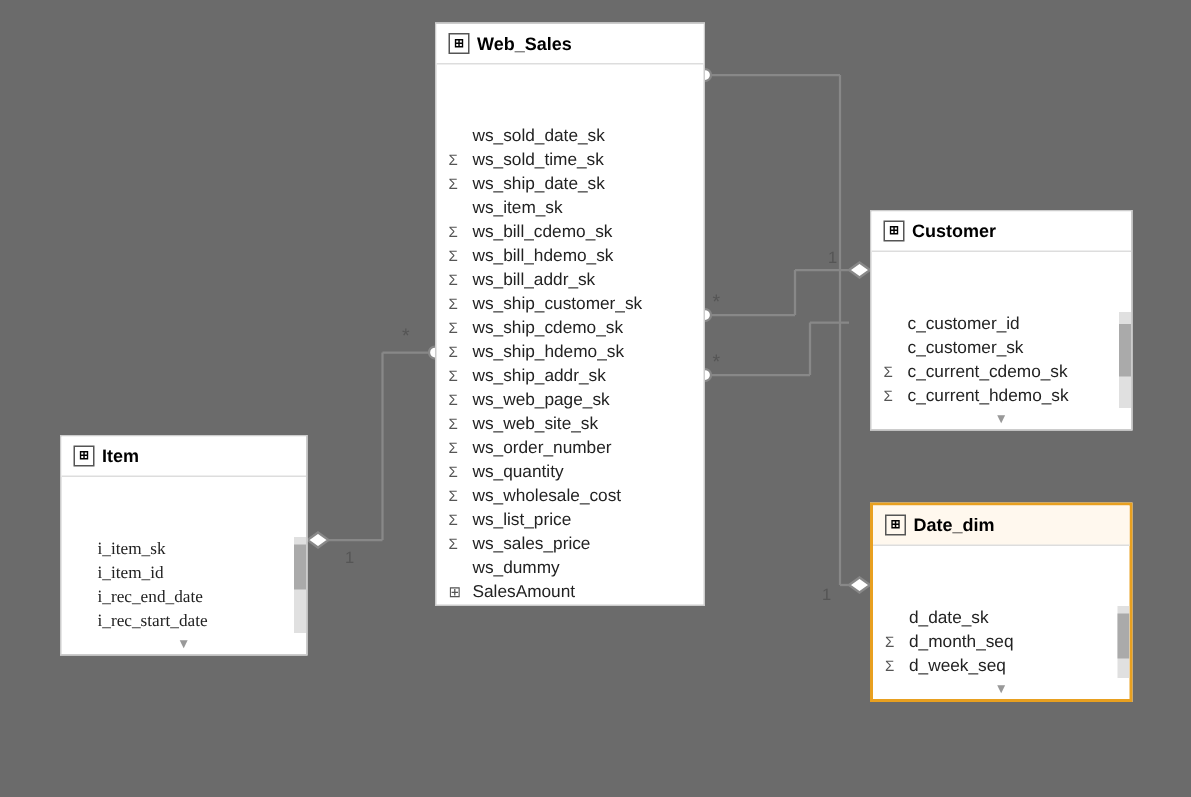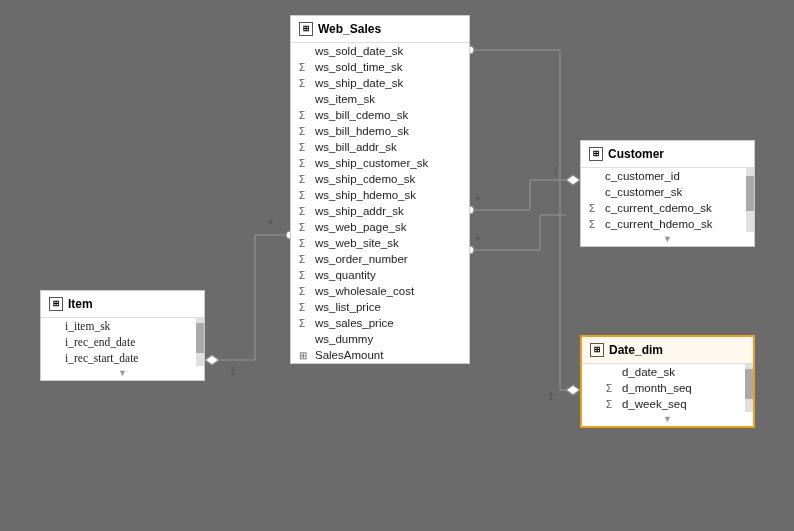--- a/index.html
+++ b/index.html
@@ -42,20 +42,21 @@
       border: 1.5px solid #555;
       font-size: 8px;
       line-height: 12px;
       text-align: center;
       flex-shrink: 0;
     }
 
     .table-body {
       padding: 0;
       overflow: hidden;
+      margin-top: 40px;
     }
 
     .table-field {
       display: flex;
       align-items: center;
       padding: 2px 8px;
       gap: 4px;
       white-space: nowrap;
       font-size: 11.5px;
       color: #222;
@@ -248,39 +249,43 @@
     <span class="table-icon">⊞</span>
     <span>Item</span>
   </div>
   <div class="table-body" style="position:relative;font-family:Liberation Serif, serif;">
     <div class="table-field">
         <span class="field-icon"></span>
         <span>i_item_sk</span>
       </div>
     <div class="table-field">
         <span class="field-icon"></span>
+        <span>i_item_id</span>
+      </div>
+    <div class="table-field">
+        <span class="field-icon"></span>
         <span>i_rec_end_date</span>
       </div>
     <div class="table-field">
         <span class="field-icon"></span>
         <span>i_rec_start_date</span>
       </div>
     <div style="position:absolute; right:0; top:0; bottom:0; width:8px; background:#e0e0e0;">
       <div style="position:absolute; top:5px; width:8px; height:30px; background:#aaa;"></div>
     </div>
   </div>
   <div style="text-align:center; font-size:9px; color:#999; padding:2px;">▼</div>
 </div>
 
 <div class="table-box selected" style="left:580px; top:335px; width:175px;">
   <div class="table-header" style="background:#fff8ee;">
     <span class="table-icon">⊞</span>
     <span>Date_dim</span>
   </div>
-  <div class="table-body" style="position:relative;padding-left:16px;">
+  <div class="table-body" style="position:relative;">
     <div class="table-field">
         <span class="field-icon"></span>
         <span>d_date_sk</span>
       </div>
     <div class="table-field">
         <span class="field-icon">Σ</span>
         <span>d_month_seq</span>
       </div>
     <div class="table-field">
         <span class="field-icon">Σ</span>

